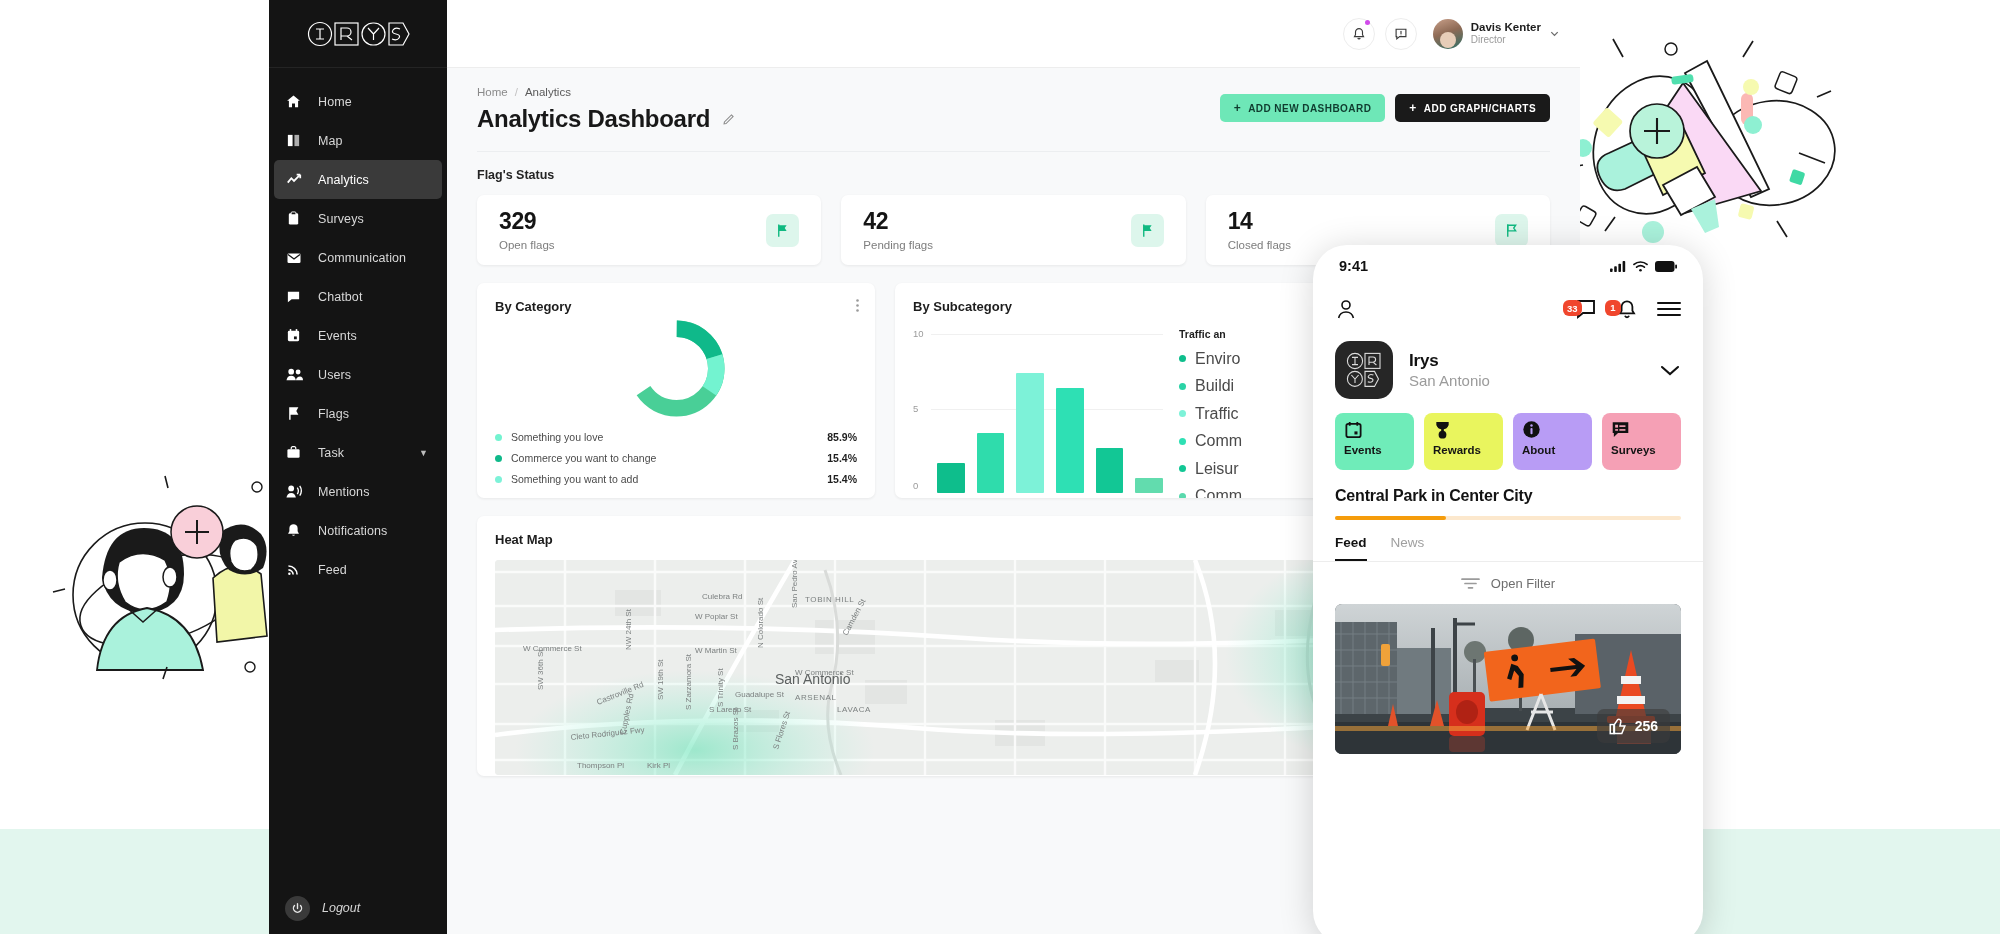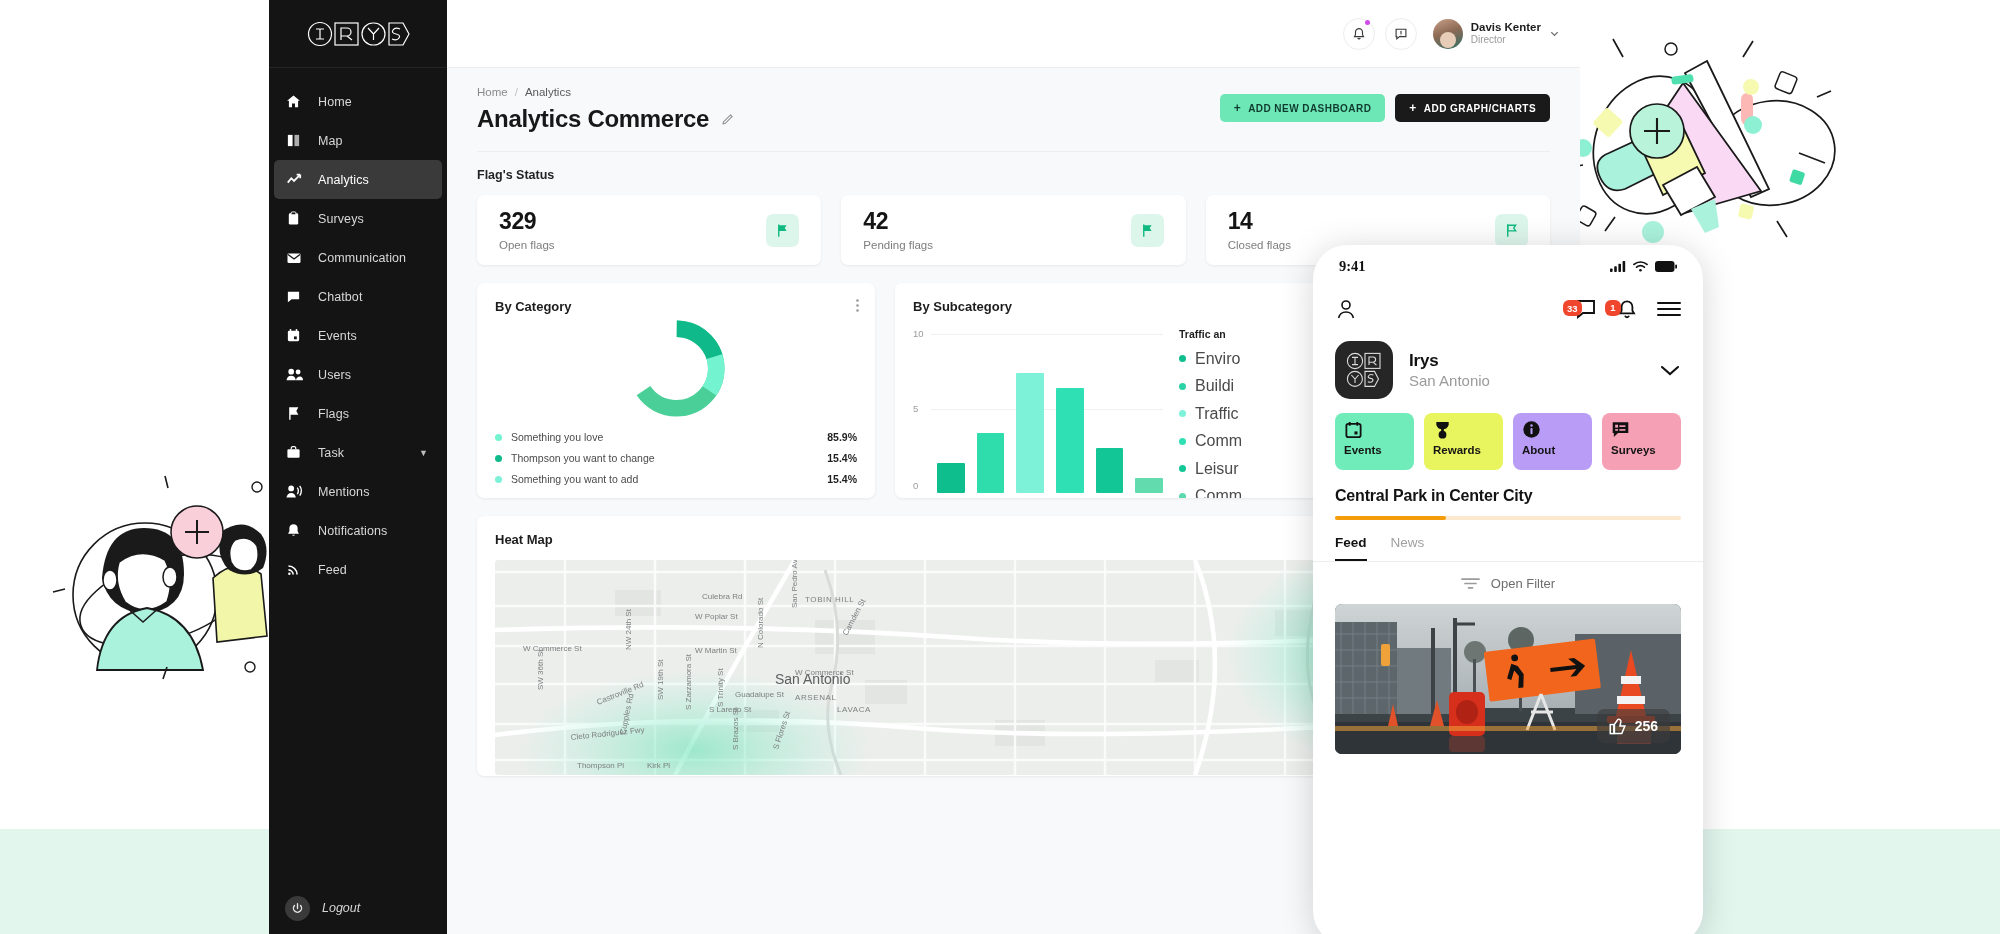--- a/index.html
+++ b/index.html
@@ -157,21 +157,21 @@
   }
 
   
   .phone {
     position:absolute; left:1313px; top:245px; width:390px; height:700px;
     background:#ffffff; border-radius:34px; z-index:40;
     box-shadow:0 4px 34px rgba(0,0,0,.17);
     overflow:hidden;
   }
   .status-bar { height:42px; display:flex; align-items:center; padding:0 26px; }
-  .status-time { font-size:14.5px; font-weight:bold; color:#111;font-family:Liberation Serif, serif; }
+  .status-time { font-size:14.5px; font-weight:bold; color:#111; }
   .status-icons { margin-left:auto; display:flex; align-items:center; gap:7px; }
   .app-bar { height:44px; display:flex; align-items:center; padding:0 22px; }
   .app-bar-right { margin-left:auto; display:flex; align-items:center; gap:20px; }
   .badge-wrap { position:relative; display:flex; align-items:center; }
   .badge {
     background:#f0462d; color:#fff; font-size:9.5px; font-weight:bold;
     height:16px; min-width:16px; border-radius:6px; padding:0 4px;
     display:flex; align-items:center; justify-content:center;
     position:absolute; left:-12px; top:1px; z-index:2;
   }
@@ -471,21 +471,21 @@
   <div class="page">
     <div class="page-inner">
 
       <div class="crumbs">
         <span>Home</span>
         <span class="sep">/</span>
         <span class="cur">Analytics</span>
       </div>
 
       <div class="title-row">
-        <div class="page-title">Analytics Commerce</div>
+        <div class="page-title">Analytics Dashboard</div>
         <span class="edit-pencil">
           <svg width="13" height="13" viewBox="0 0 16 16" fill="none" stroke="#8d8d8d" stroke-width="1.4">
               <path d="M11.6 2.4 13.6 4.4 5 13 2.6 13.4 3 11z"></path>
             </svg>
         </span>
         <div class="hdr-actions">
           <div class="btn btn-green">
             <span class="plus">+</span>
             <span>ADD NEW DASHBOARD</span>
           </div>
@@ -559,21 +559,21 @@
             </svg>
           </div>
           <div class="legend" style="padding:0;margin-top:10px;">
             <div class="legend-row">
               <span class="legend-dot" style="background:#73f3d0"></span>
               <span>Something you love</span>
               <span class="legend-val">85.9%</span>
             </div>
             <div class="legend-row">
               <span class="legend-dot" style="background:#0fb98a"></span>
-              <span>Thompson you want to change</span>
+              <span>Commerce you want to change</span>
               <span class="legend-val">15.4%</span>
             </div>
             <div class="legend-row">
               <span class="legend-dot" style="background:#7df2d8"></span>
               <span>Something you want to add</span>
               <span class="legend-val">15.4%</span>
             </div>
           </div>
         </div>
 

